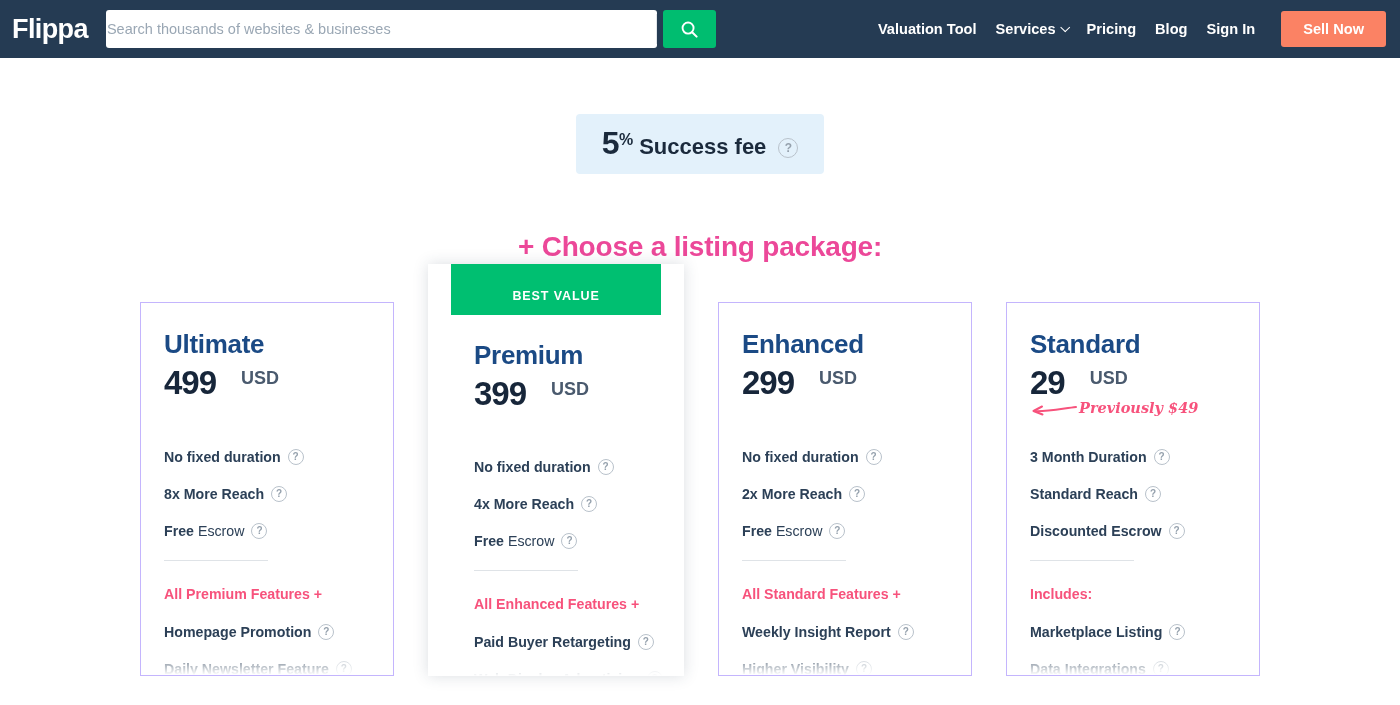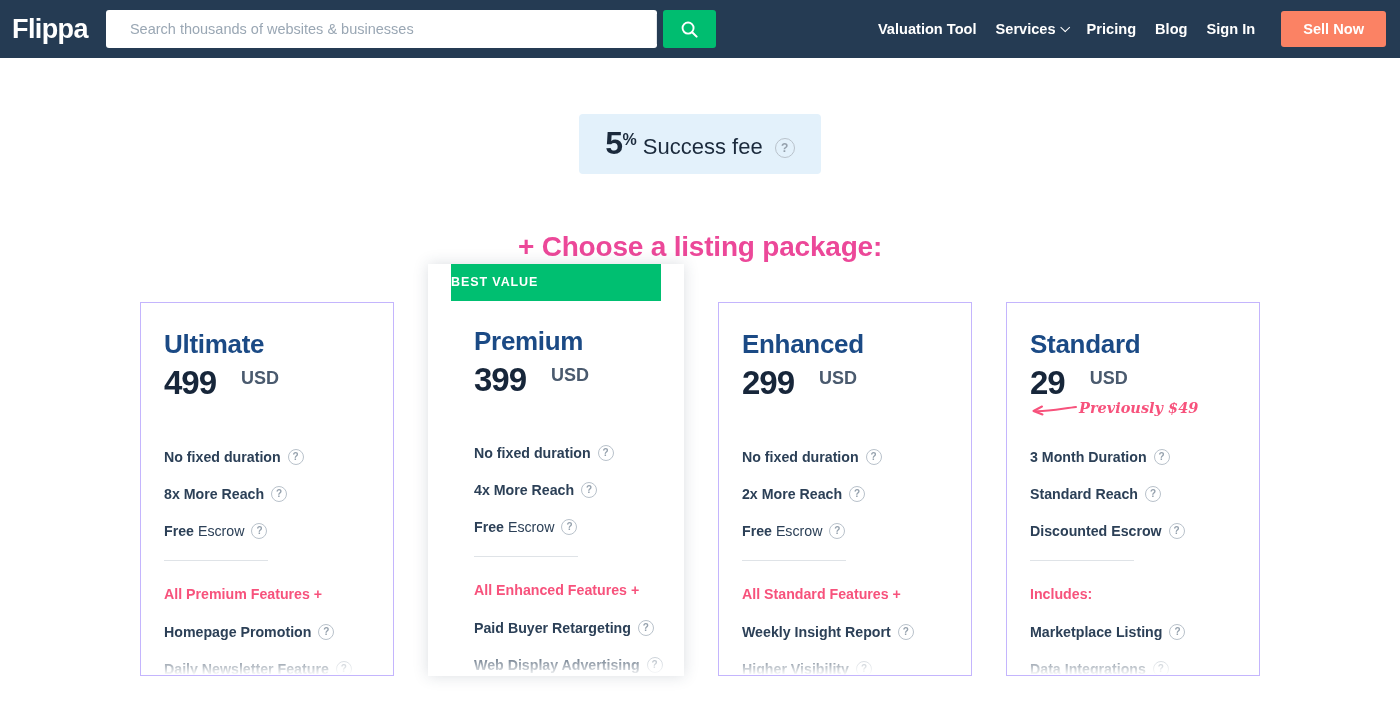--- a/index.html
+++ b/index.html
@@ -37,21 +37,21 @@
     align-items: stretch;
     background: #ffffff;
     border-radius: 3px;
     width: 551px;
     overflow: hidden;
   }
   .search-input {
     flex: 1;
     border: none;
     outline: none;
-    padding: 0 24px;
+    padding: 0 1px;
     font-size: 14.5px;
     font-family: "Liberation Sans", sans-serif;
     color: #253b53;
     background: transparent;
   }
   .search-input::placeholder { color: #9aa7b4; }
   .search-divider { width: 1px; background: #e2e6ea; margin: 4px 0; }
   .search-select {
     width: 142px;
     display: flex;
@@ -139,21 +139,21 @@
   }
   .fee-pct {
     font-size: 16px;
     font-weight: 700;
     color: #1b2a3c;
     position: relative;
     top: -9px;
   }
   .fee-label {
     font-size: 22px;
-    font-weight: 400;
+    font-weight: 700;
     color: #1b2a3c;
     margin-left: 6px;
   }
   .q {
     display: inline-flex;
     align-items: center;
     justify-content: center;
     width: 16px; height: 16px;
     border: 1.2px solid #b9c2cb;
     border-radius: 50%;
@@ -202,22 +202,22 @@
     height: 412px;
     padding-top: 0;
     width: 258px;
   }
   .best-value {
     background: #00bf71;
     color: #ffffff;
     font-size: 12.5px;
     font-weight: 700;
     letter-spacing: 0.9px;
-    text-align: left;
-    padding: 11px 0 12px 0;
+    text-align: center;
+    padding: 25px 0 12px 0;
   }
   .featured .card-inner { padding: 26px 23px 0 23px; }
 
   .card-title {
     font-size: 26px;
     font-weight: 700;
     color: #1b4a85;
     letter-spacing: -0.3px;
     line-height: 1.1;
   }

